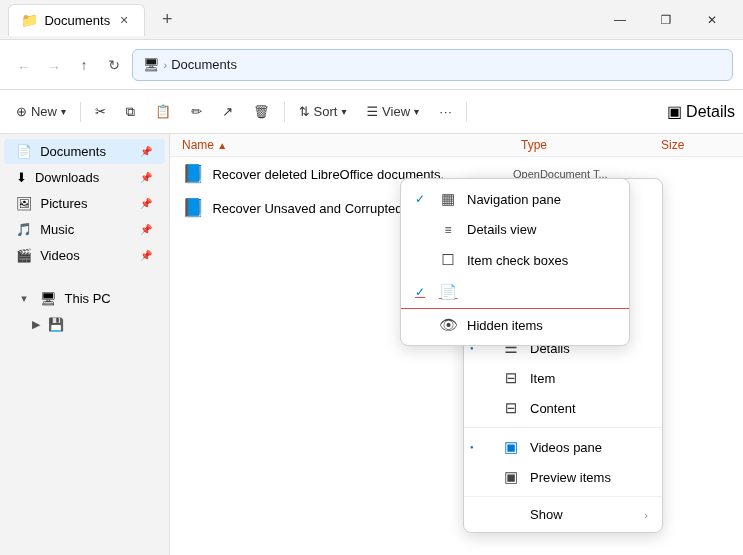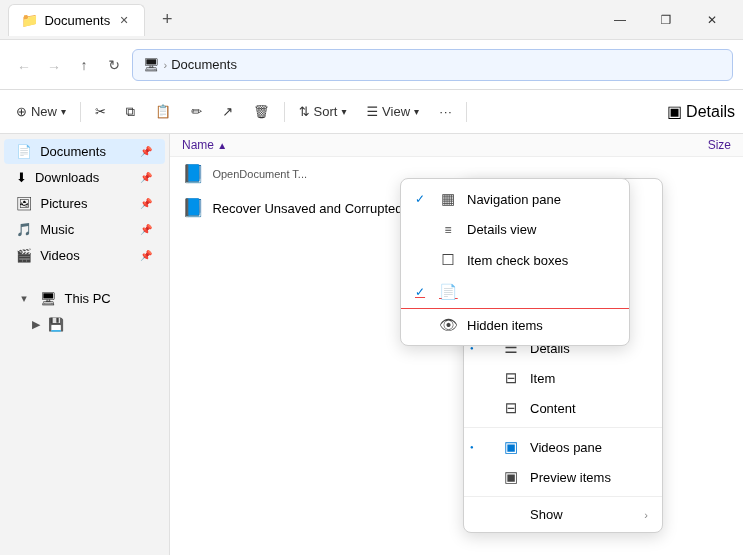--- a/index.html
+++ b/index.html
@@ -90,26 +90,26 @@
       position: relative;
     }
     .sidebar-item.active { background: #ddeeff; }
     .sidebar-item .pin { font-size: 10px; color: #888; margin-left: auto; }
     .sidebar-expand { font-size: 11px; color: #555; width: 16px; text-align: center; }
 
     
     .content { flex: 1; background: #fff; overflow: hidden; position: relative; }
     .content-header {
       display: flex; align-items: center; padding: 4px 12px 4px 12px;
-      border-bottom: 1px solid #eee; font-size: 12px; color: #4c1d95;
+      border-bottom: 1px solid #eee; font-size: 12px; color: #c2410c;
       background: #fafafa;
     }
     .col-name { flex: 1; }
     .col-type { width: 140px; }
-    .col-size { width: 70px; text-align: right; }
+    .col-size { width: 70px; text-align: left; }
     .sort-arrow { font-size: 10px; }
 
     .file-item {
       display: flex; align-items: center; padding: 6px 12px;
       font-size: 13px; cursor: pointer; border-radius: 3px;
       gap: 8px;
     }
     .file-icon { font-size: 18px; color: #2196f3; flex-shrink: 0; }
     .file-name { flex: 1; white-space: nowrap; overflow: hidden; text-overflow: ellipsis; }
     .file-type { width: 140px; font-size: 11px; color: #555; white-space: nowrap; overflow: hidden; text-overflow: ellipsis; }
@@ -273,25 +273,27 @@
       </div>
     </div>
 
     <div class="content">
 
       <div class="content-header">
         <span class="col-name">
           <span>Name</span>
           <span class="sort-arrow"> ▲</span>
         </span>
+        <span class="col-type">Type</span>
         <span class="col-size">Size</span>
       </div>
 
       <div class="file-item">
         <span class="file-icon">📘</span>
+        <span class="file-name">Recover deleted LibreOffice documents.</span>
         <span class="file-type">OpenDocument T...</span>
         <span class="file-size"></span>
       </div>
       <div class="file-item">
         <span class="file-icon">📘</span>
         <span class="file-name">Recover Unsaved and Corrupted LibreOf</span>
         <span class="file-type">OpenDocument T...</span>
         <span class="file-size"></span>
       </div>
 

